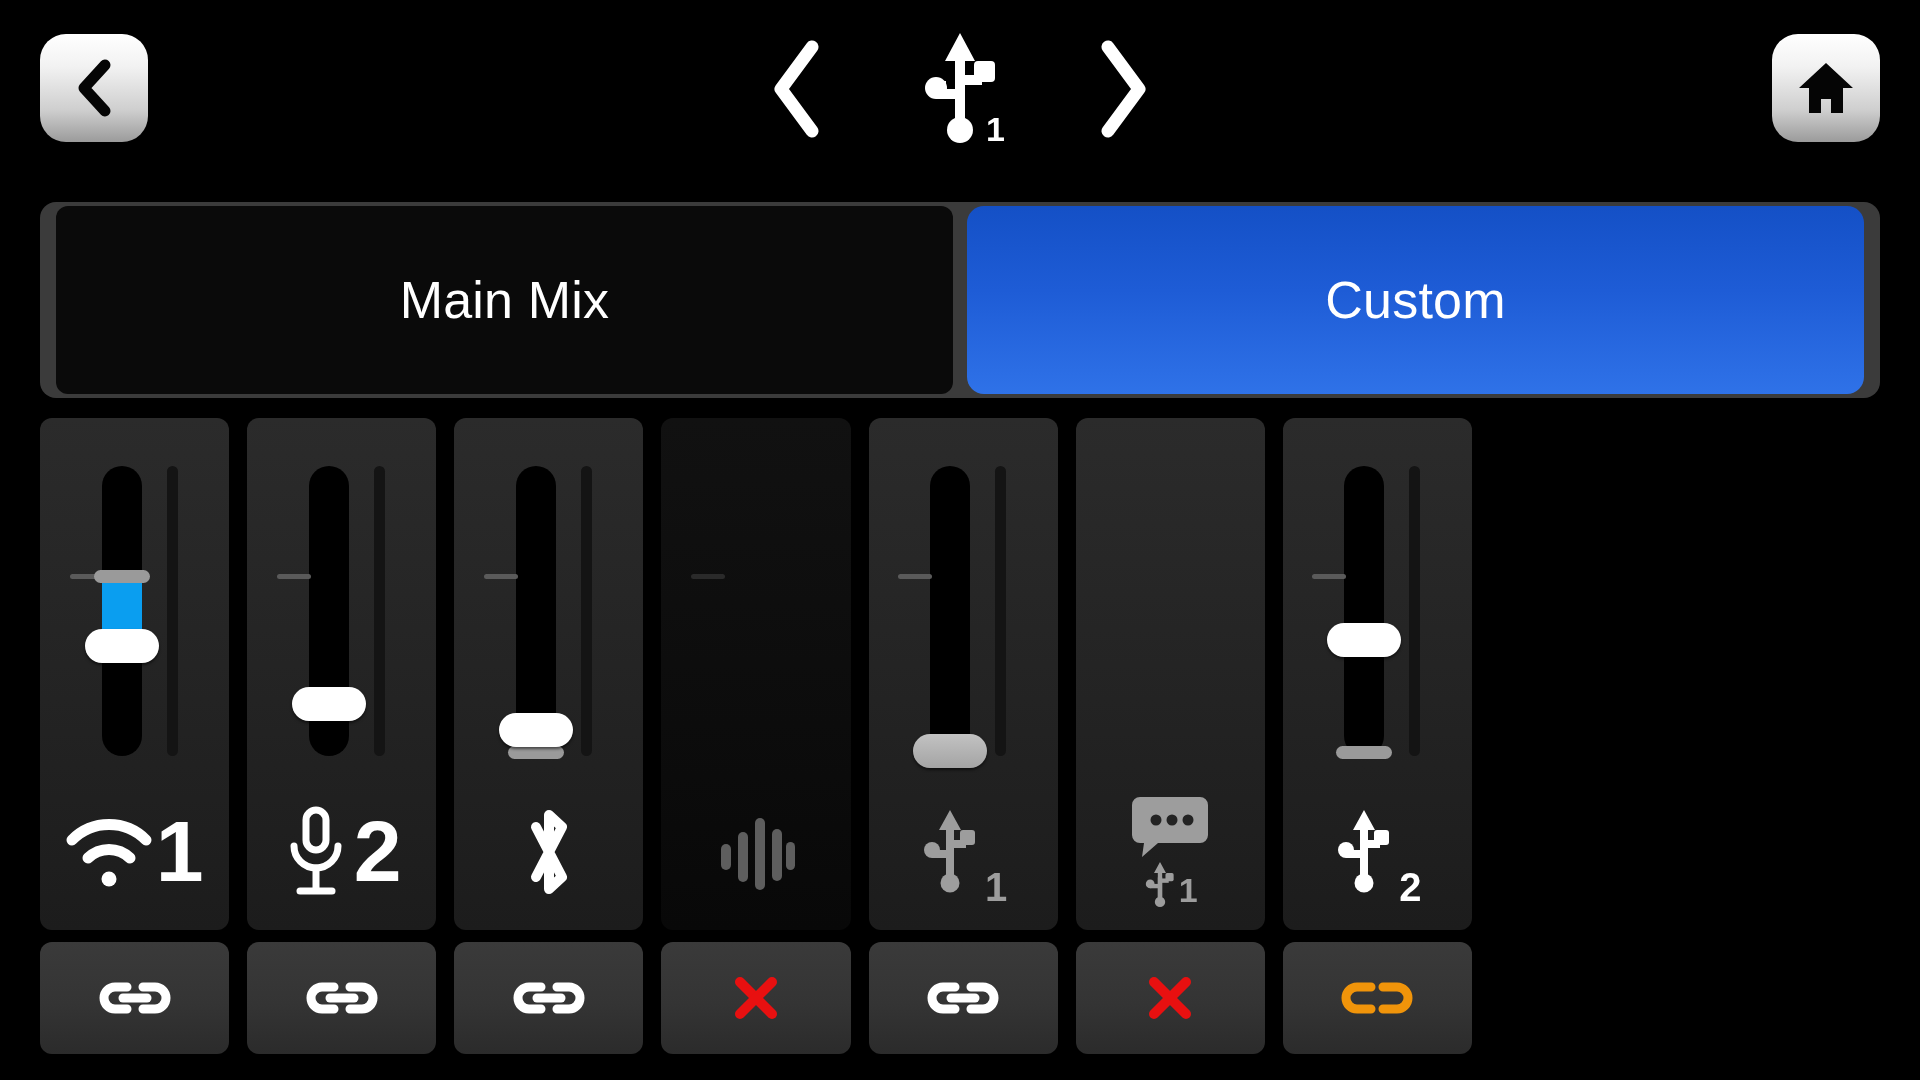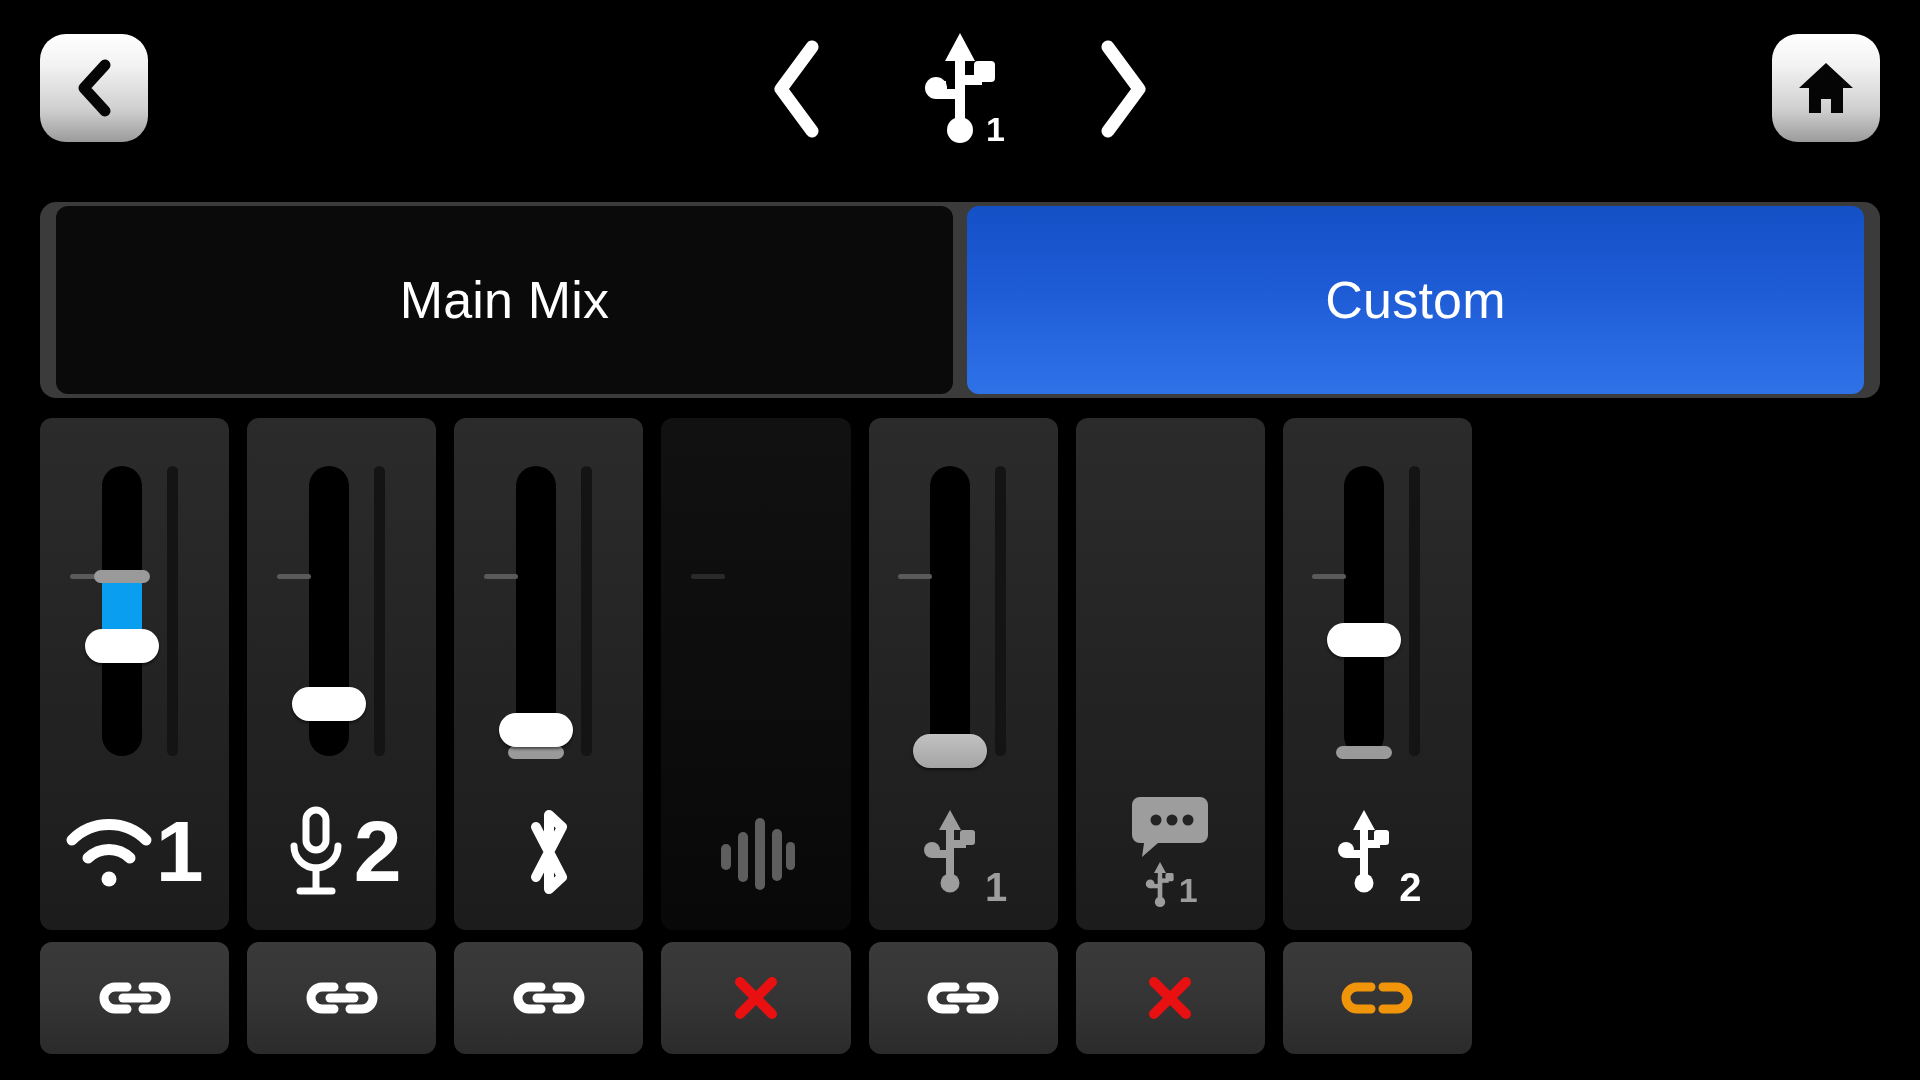--- a/index.html
+++ b/index.html
@@ -39,20 +39,21 @@
     display: flex; align-items: center; padding: 4px 16px; gap: 14px;
   }
   .tab {
     flex: 1; height: 100%; border-radius: 12px;
     display: flex; align-items: center; justify-content: center;
     background: #0a0a0a;
     color: #ffffff; font-size: 52px; letter-spacing: .2px;
   }
   .tab.active {
     background: linear-gradient(180deg, #1450c6 0%, #1e5cd6 45%, #2f72e8 100%);
+    border-radius: 17px;
   }
 
   
   .channels {
     position: absolute; left: 40px; top: 418px;
     width: 1432px; height: 512px;
     display: flex; gap: 18px;
   }
   .chan {
     flex: 1; height: 100%;

